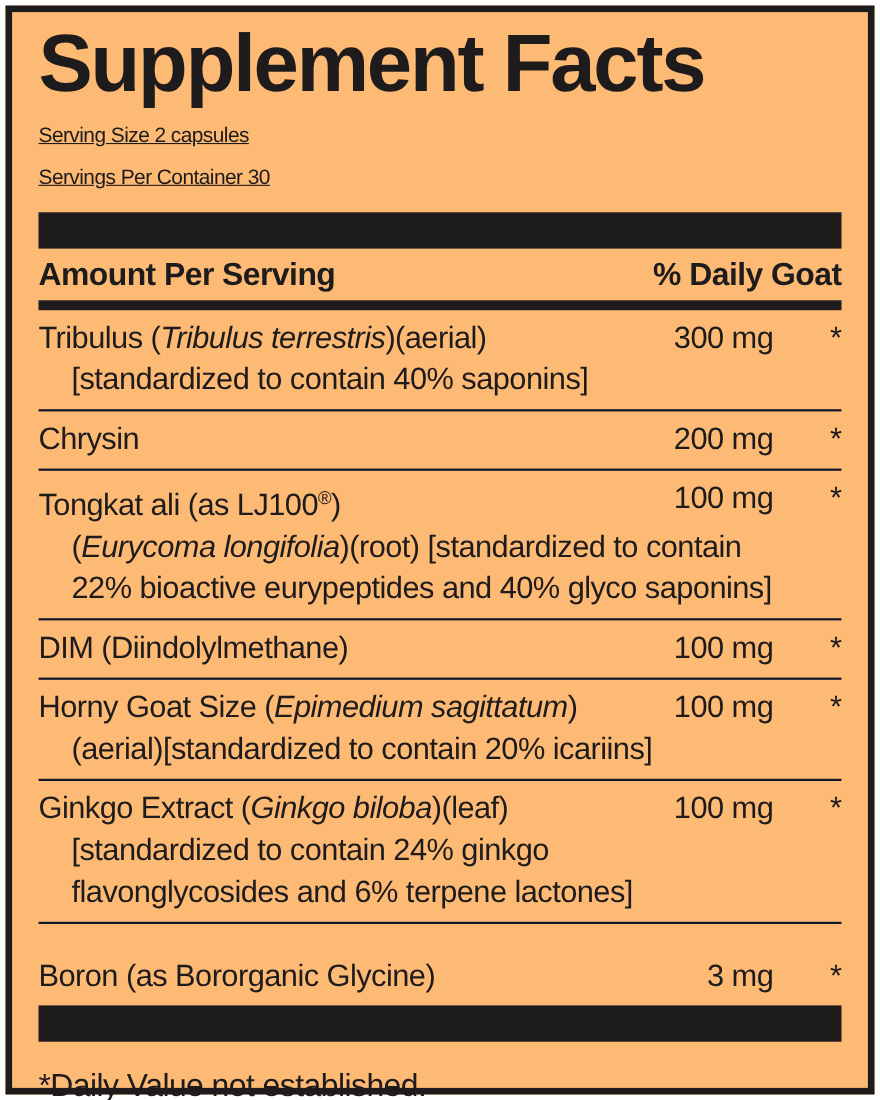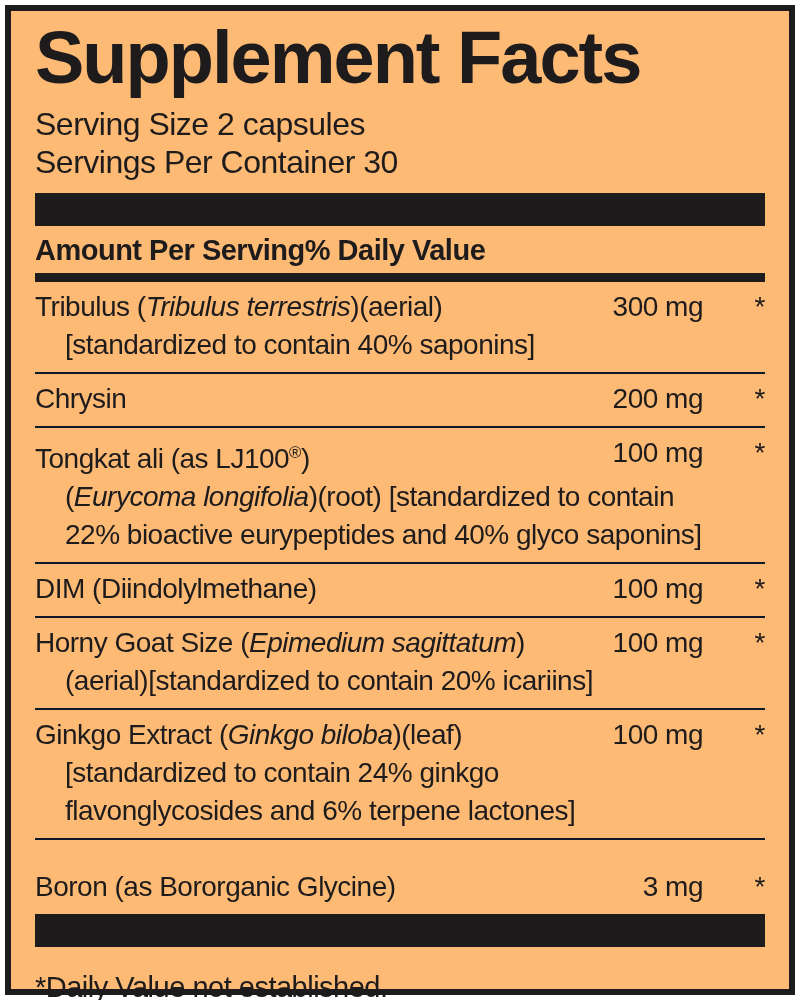--- a/index.html
+++ b/index.html
@@ -25,33 +25,34 @@
   }
   .sf-title {
     font-size: 74px;
     font-weight: bold;
     letter-spacing: -2px;
     line-height: 1.0;
     margin: 2px 0 10px 0;
     white-space: nowrap;
   }
   .serving-line {
-    font-size: 32px;
+    font-size: 19px;
     line-height: 38px;
     letter-spacing: -0.5px;
+    text-decoration: underline;
   }
   .bar-thick {
     height: 33px;
     background: #1e1b1c;
   }
   .bar-top { margin-top: 12px; }
   .bar-bottom { margin-top: 0px; }
   .col-header {
     display: flex;
-    justify-content: flex-start;
+    justify-content: space-between;
     align-items: baseline;
     font-weight: bold;
     font-size: 29px;
     line-height: 32px;
     padding: 8px 0 7px 0;
     letter-spacing: -0.5px;
   }
   .bar-med {
     height: 9px;
     background: #1e1b1c;
@@ -104,21 +105,21 @@
   <div class="sf-title">Supplement Facts</div>
 
   <div class="serving-line">Serving Size 2 capsules</div>
 
   <div class="serving-line">Servings Per Container 30</div>
 
   <div class="bar-thick bar-top"></div>
 
   <div class="col-header">
     <span>Amount Per Serving</span>
-    <span>% Daily Value</span>
+    <span>% Daily Goat</span>
   </div>
 
   <div class="bar-med"></div>
 
   <div class="rows" id="rows">
       <div class="row">
         <div class="row-main">
           <span class="ing-name"><span>Tribulus (</span><span class="seg-italic">Tribulus terrestris</span><span>)(aerial)</span></span>
           <span class="ing-amount">300 mg</span>
           <span class="ing-dv">*</span>

